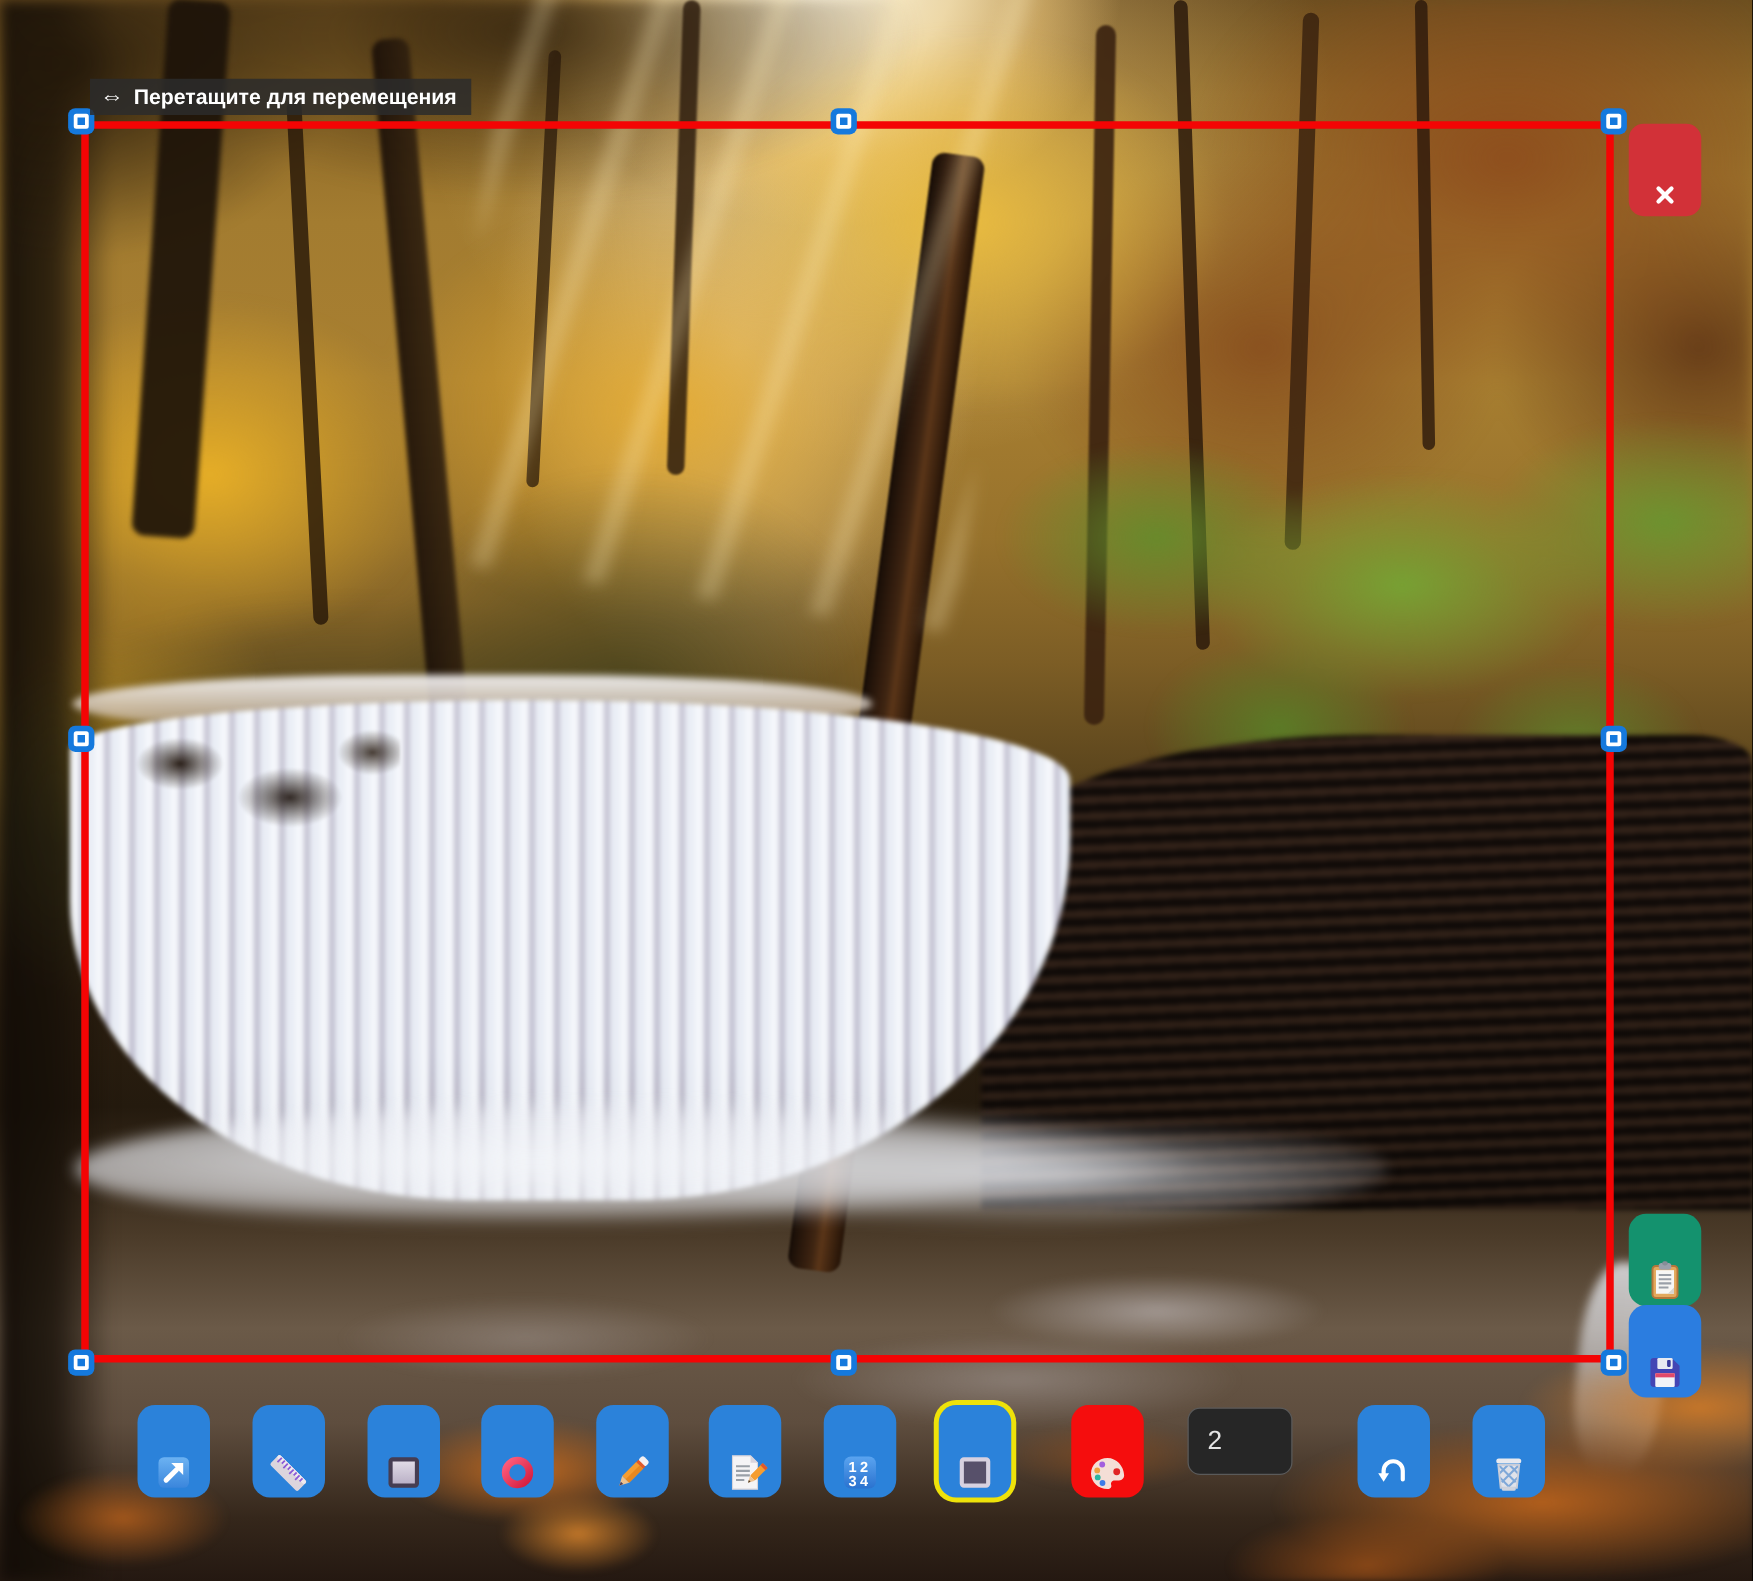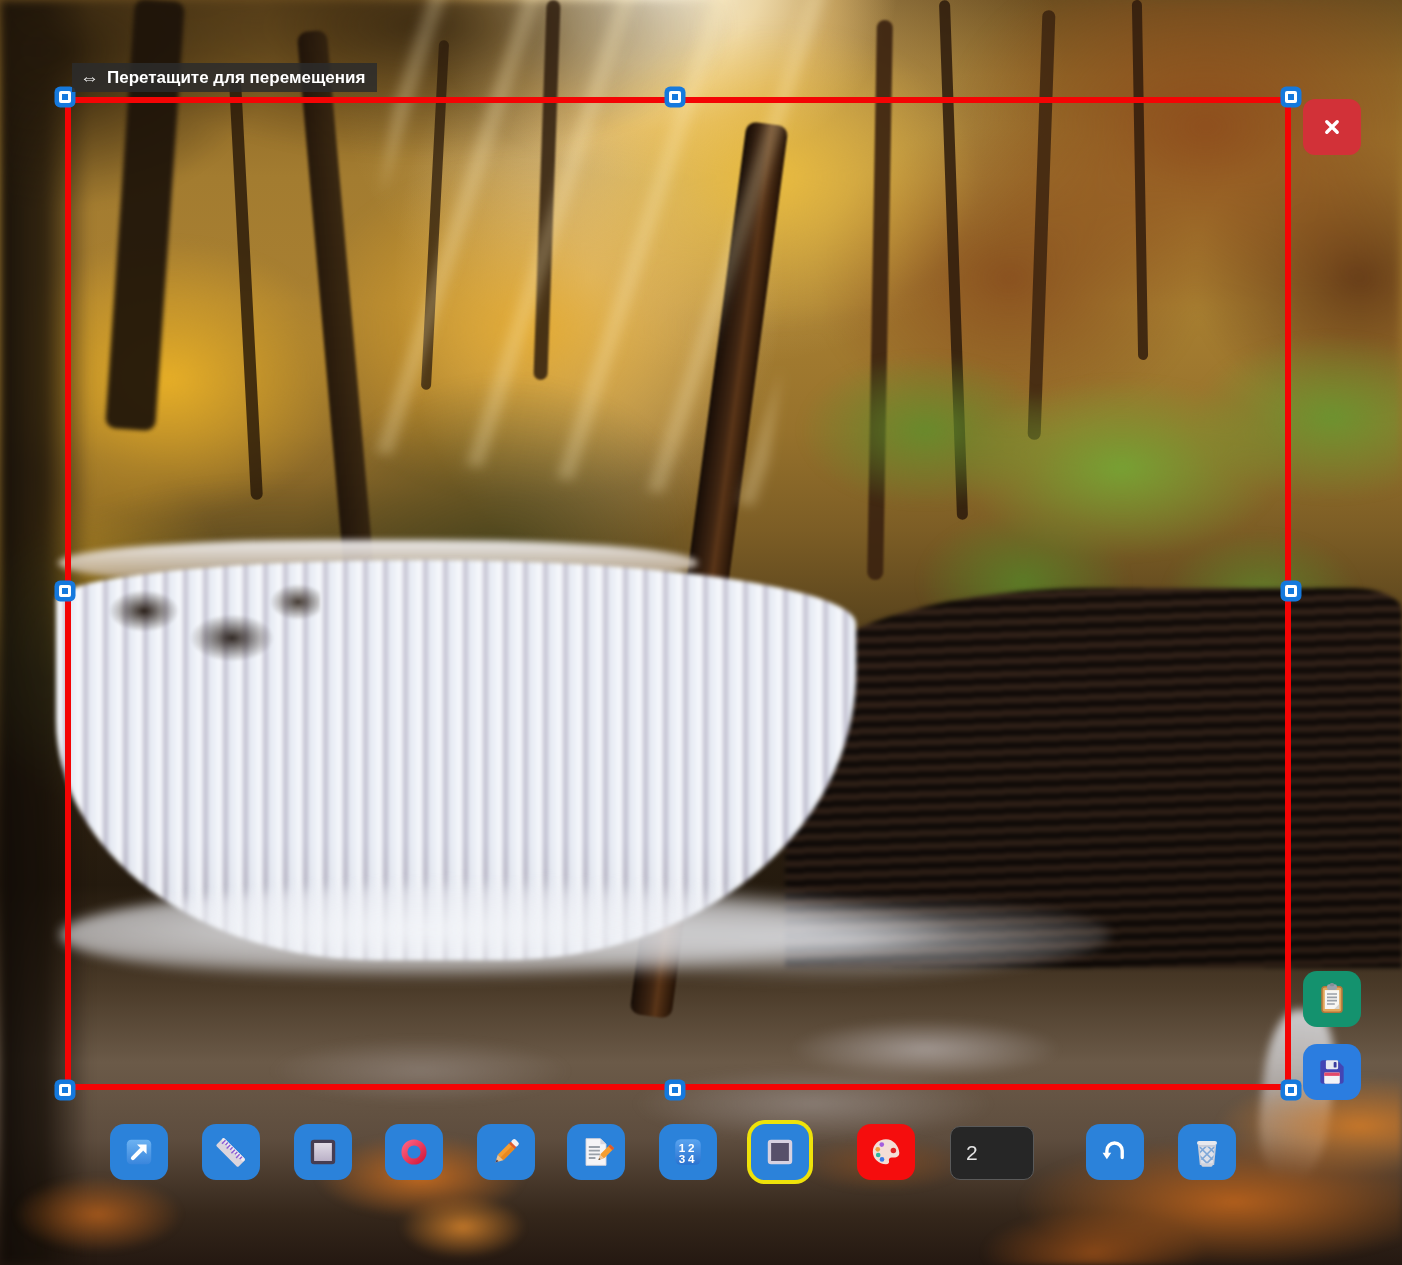--- a/index.html
+++ b/index.html
@@ -106,22 +106,22 @@
   .h-tl{left:-12px;top:-12px;} .h-tm{left:calc(50% - 9px);top:-12px;} .h-tr{right:-12px;top:-12px;}
   .h-ml{left:-12px;top:calc(50% - 9px);} .h-mr{right:-12px;top:calc(50% - 9px);}
   .h-bl{left:-12px;bottom:-12px;} .h-bm{left:calc(50% - 9px);bottom:-12px;} .h-br{right:-12px;bottom:-12px;}
 
   
   .drag-hint{position:absolute;left:72px;top:63px;height:29px;z-index:12;display:flex;align-items:center;gap:8px;
     padding:0 12px 0 8px;background:var(--hint-bg);color:#fff;font-size:17px;font-weight:bold;white-space:nowrap;}
   .drag-hint .arrows{font-size:19px;font-weight:bold;}
 
   
-  .ui-btn{position:absolute;width:58px;height:56px;border:none;border-radius:14px;z-index:12;
-    display:flex;align-items:center;justify-content:center;cursor:pointer;padding:0;background:var(--button-blue);}
+  .ui-btn{position:absolute;width:58px;height:74px;border:none;border-radius:14px;z-index:12;
+    display:flex;align-items:flex-end;justify-content:center;cursor:pointer;padding:0;background:var(--button-blue);}
   .ui-btn svg{display:block;}
   .close-btn{left:1303px;top:99px;border-radius:12px;background:var(--close-red);}
   .clip-btn{left:1303px;top:971px;background:var(--clipboard-green);}
   .save-btn{left:1303px;top:1044px;background:var(--save-blue);}
   .tb{top:1124px;}
   .tb1{left:110px;} .tb2{left:202px;} .tb3{left:294px;} .tb4{left:385px;} .tb5{left:477px;}
   .tb6{left:567px;} .tb7{left:659px;} .tb8{left:751px;} .tb9{left:857px;background:var(--palette-button-red);}
   .tb-undo{left:1086px;} .tb-trash{left:1178px;}
   .tb.selected{box-shadow:0 0 0 4px var(--selected-ring);}
   .thickness-input{position:absolute;left:950px;top:1126px;width:84px;height:54px;z-index:12;

